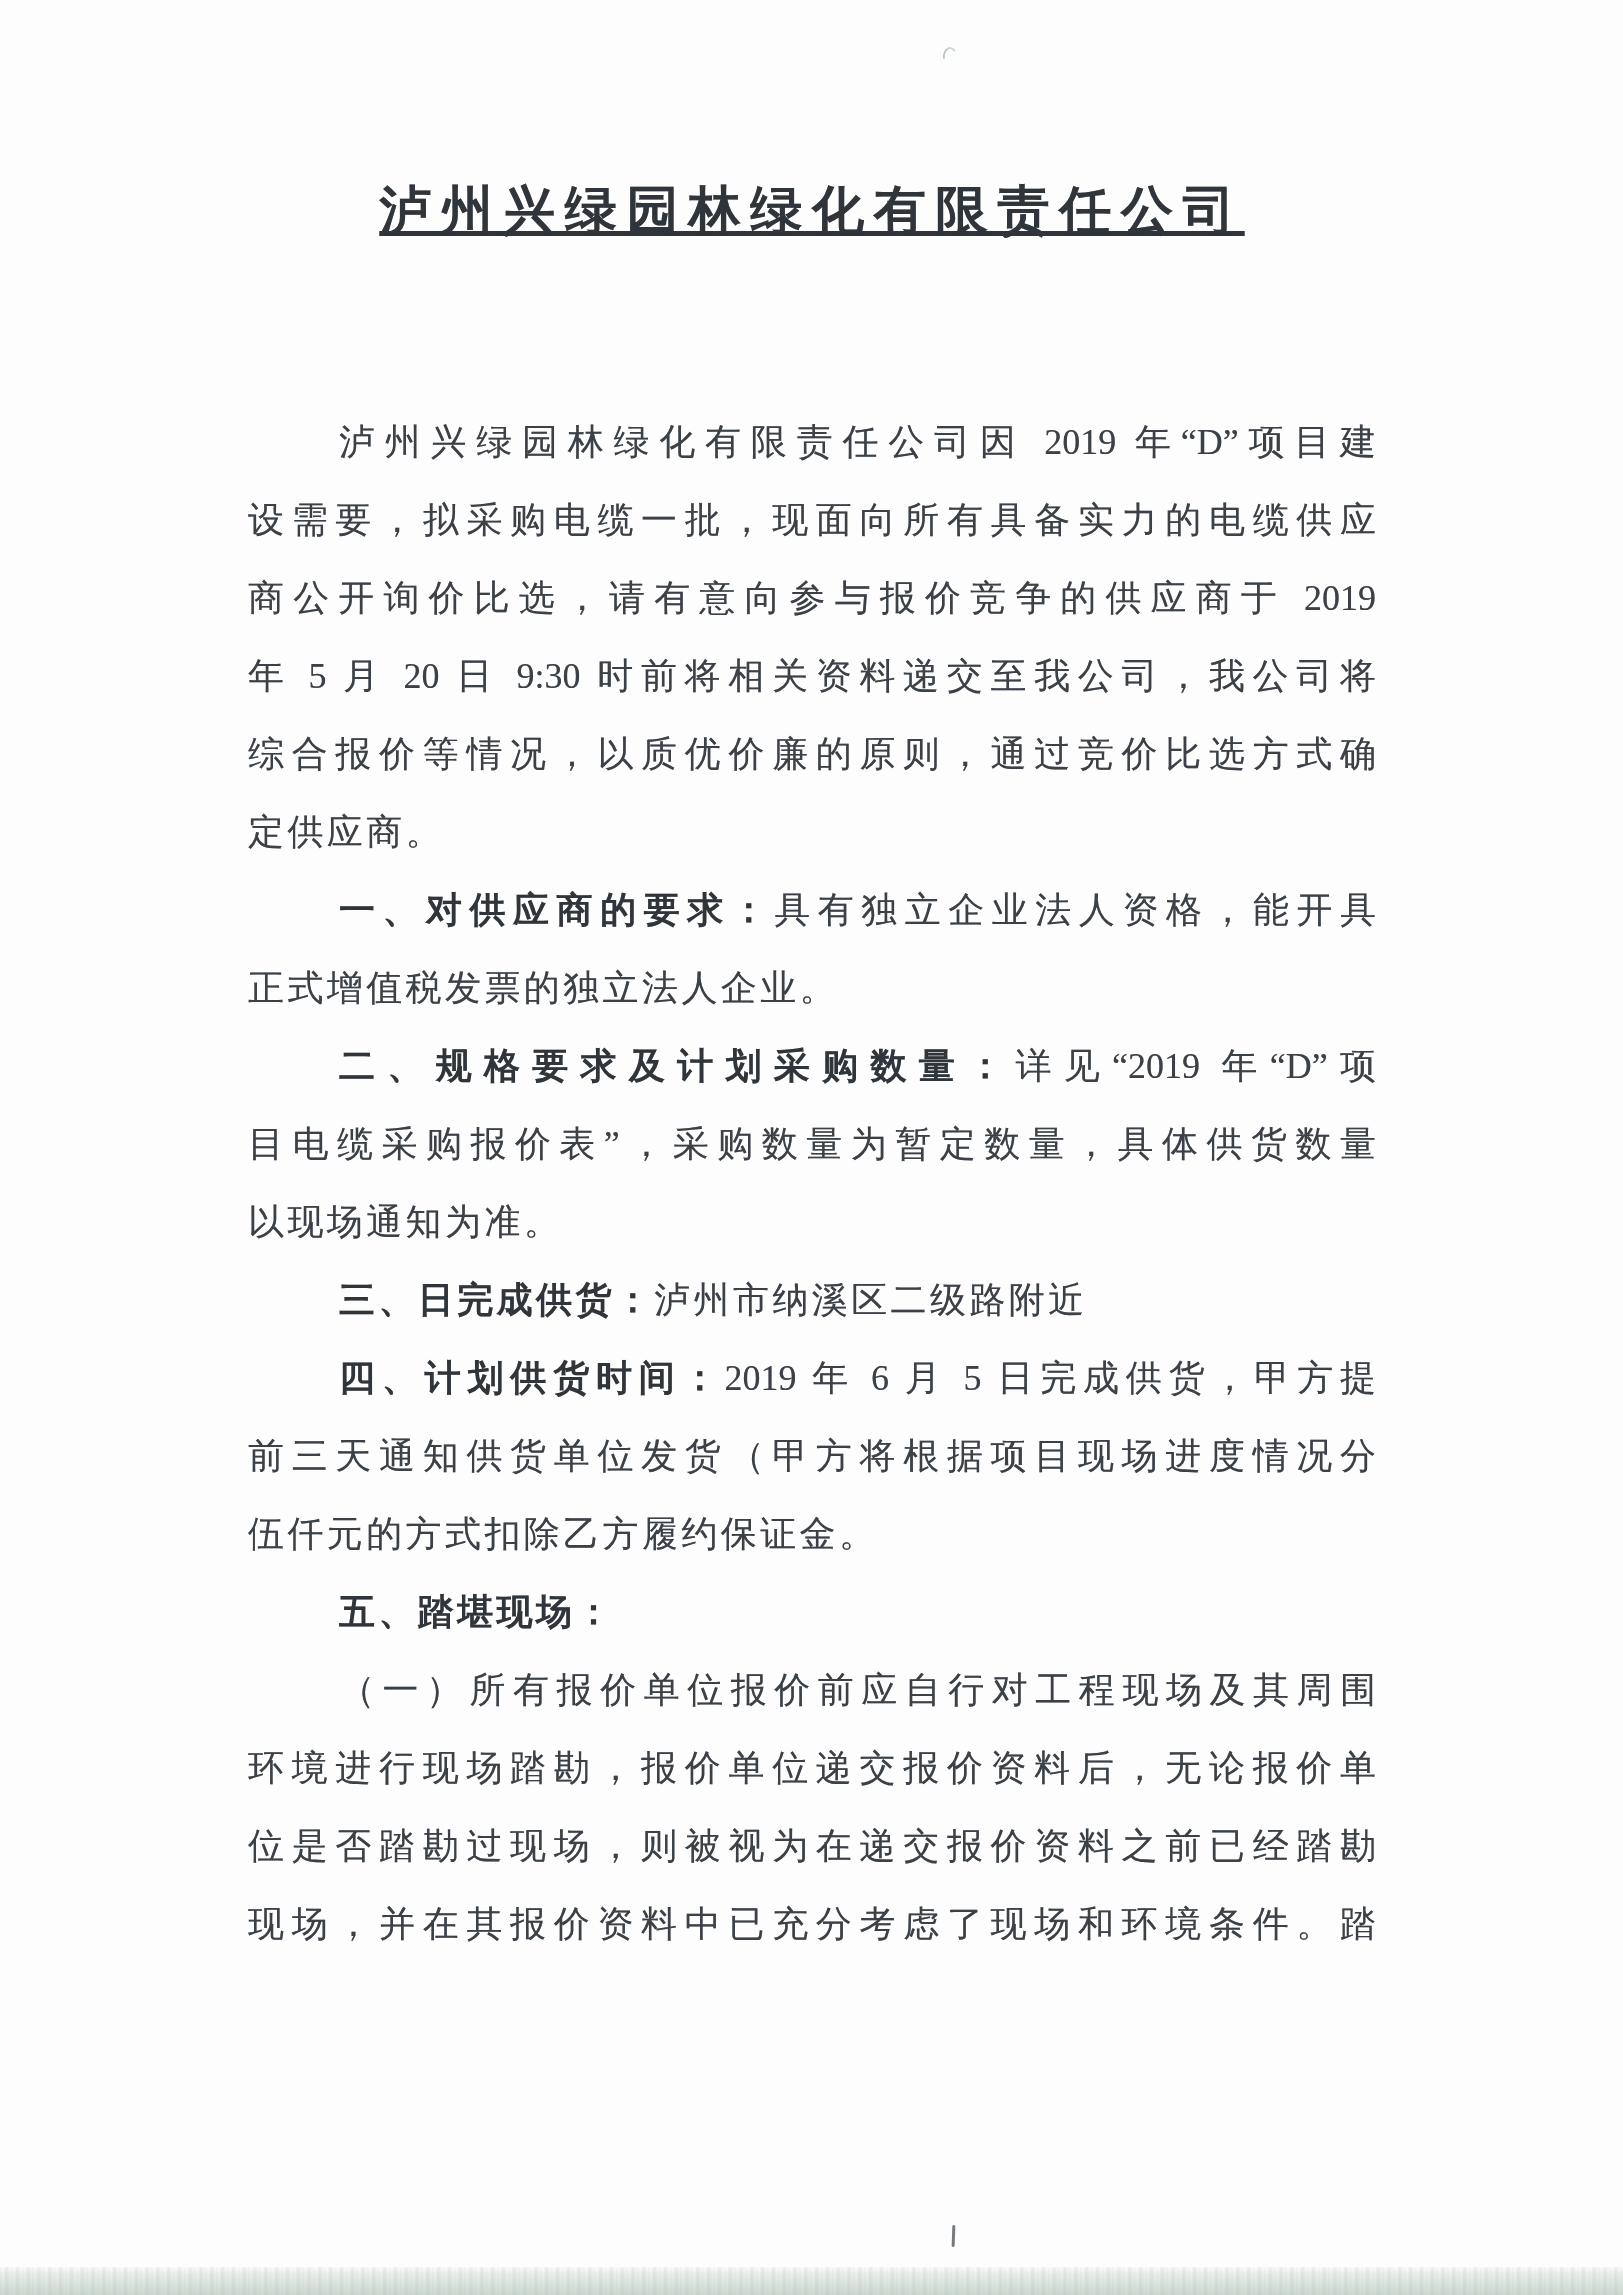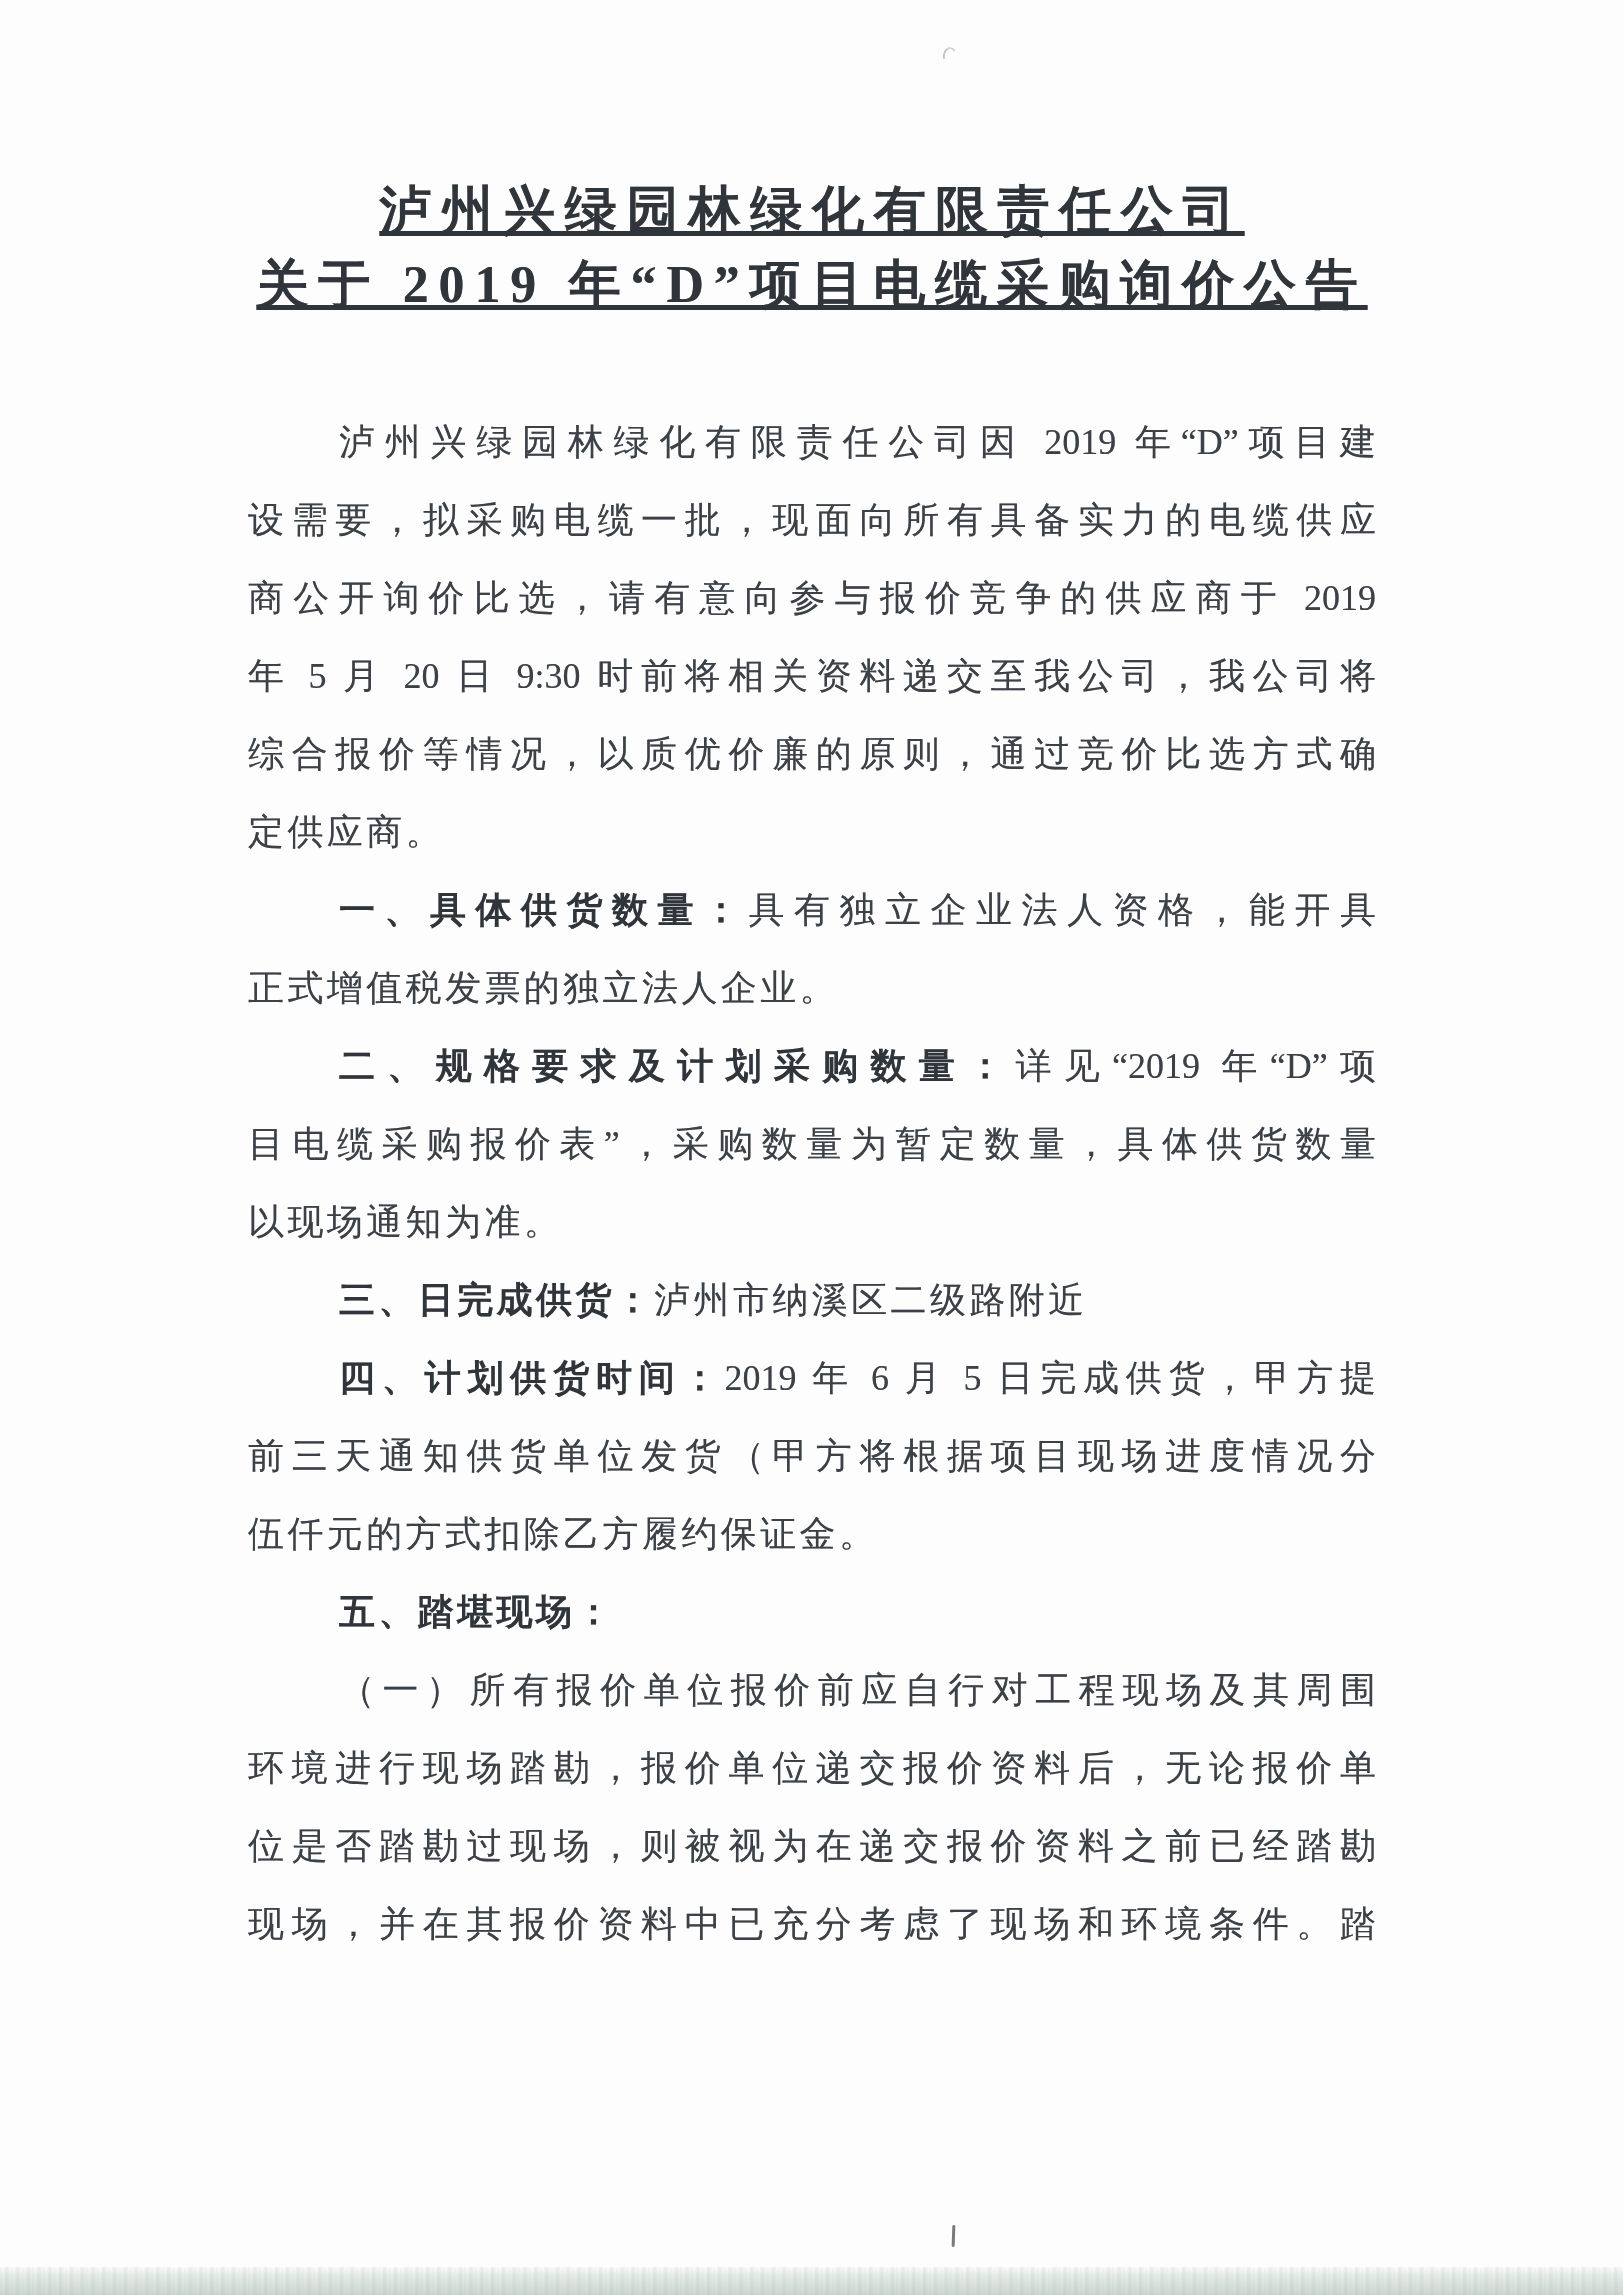--- a/index.html
+++ b/index.html
@@ -96,31 +96,30 @@
 </style>
 </head>
 <body>
 
 <div class="page">
 
   <div class="speck-top"></div>
 
   <div class="titles">
     <div class="title-line">泸州兴绿园林绿化有限责任公司</div>
-    <div class="title-line">关于 2019 年“D”项目电缆采购询价公告</div>
   </div>
 
   <div class="doc-body">
     <div class="line indent"><span class="sec"></span><span class="txt">泸州兴绿园林绿化有限责任公司因 2019 年“D”项目建</span></div>
     <div class="line"><span class="sec"></span><span class="txt">设需要，拟采购电缆一批，现面向所有具备实力的电缆供应</span></div>
     <div class="line"><span class="sec"></span><span class="txt">商公开询价比选，请有意向参与报价竞争的供应商于 2019</span></div>
     <div class="line"><span class="sec"></span><span class="txt">年 5 月 20 日 9:30 时前将相关资料递交至我公司，我公司将</span></div>
     <div class="line"><span class="sec"></span><span class="txt">综合报价等情况，以质优价廉的原则，通过竞价比选方式确</span></div>
     <div class="line short"><span class="sec"></span><span class="txt">定供应商。</span></div>
-    <div class="line indent"><span class="sec">一、具体供货数量：</span><span class="txt">具有独立企业法人资格，能开具</span></div>
+    <div class="line indent"><span class="sec">一、对供应商的要求：</span><span class="txt">具有独立企业法人资格，能开具</span></div>
     <div class="line short"><span class="sec"></span><span class="txt">正式增值税发票的独立法人企业。</span></div>
     <div class="line indent"><span class="sec">二、规格要求及计划采购数量：</span><span class="txt">详见“2019 年“D”项</span></div>
     <div class="line"><span class="sec"></span><span class="txt">目电缆采购报价表”，采购数量为暂定数量，具体供货数量</span></div>
     <div class="line short"><span class="sec"></span><span class="txt">以现场通知为准。</span></div>
     <div class="line indent short"><span class="sec">三、日完成供货：</span><span class="txt">泸州市纳溪区二级路附近</span></div>
     <div class="line indent"><span class="sec">四、计划供货时间：</span><span class="txt">2019 年 6 月 5 日完成供货，甲方提</span></div>
     <div class="line"><span class="sec"></span><span class="txt">前三天通知供货单位发货（甲方将根据项目现场进度情况分</span></div>
     <div class="line short"><span class="sec"></span><span class="txt">伍仟元的方式扣除乙方履约保证金。</span></div>
     <div class="line indent short"><span class="sec">五、踏堪现场：</span><span class="txt"></span></div>
     <div class="line indent"><span class="sec"></span><span class="txt">（一）所有报价单位报价前应自行对工程现场及其周围</span></div>

